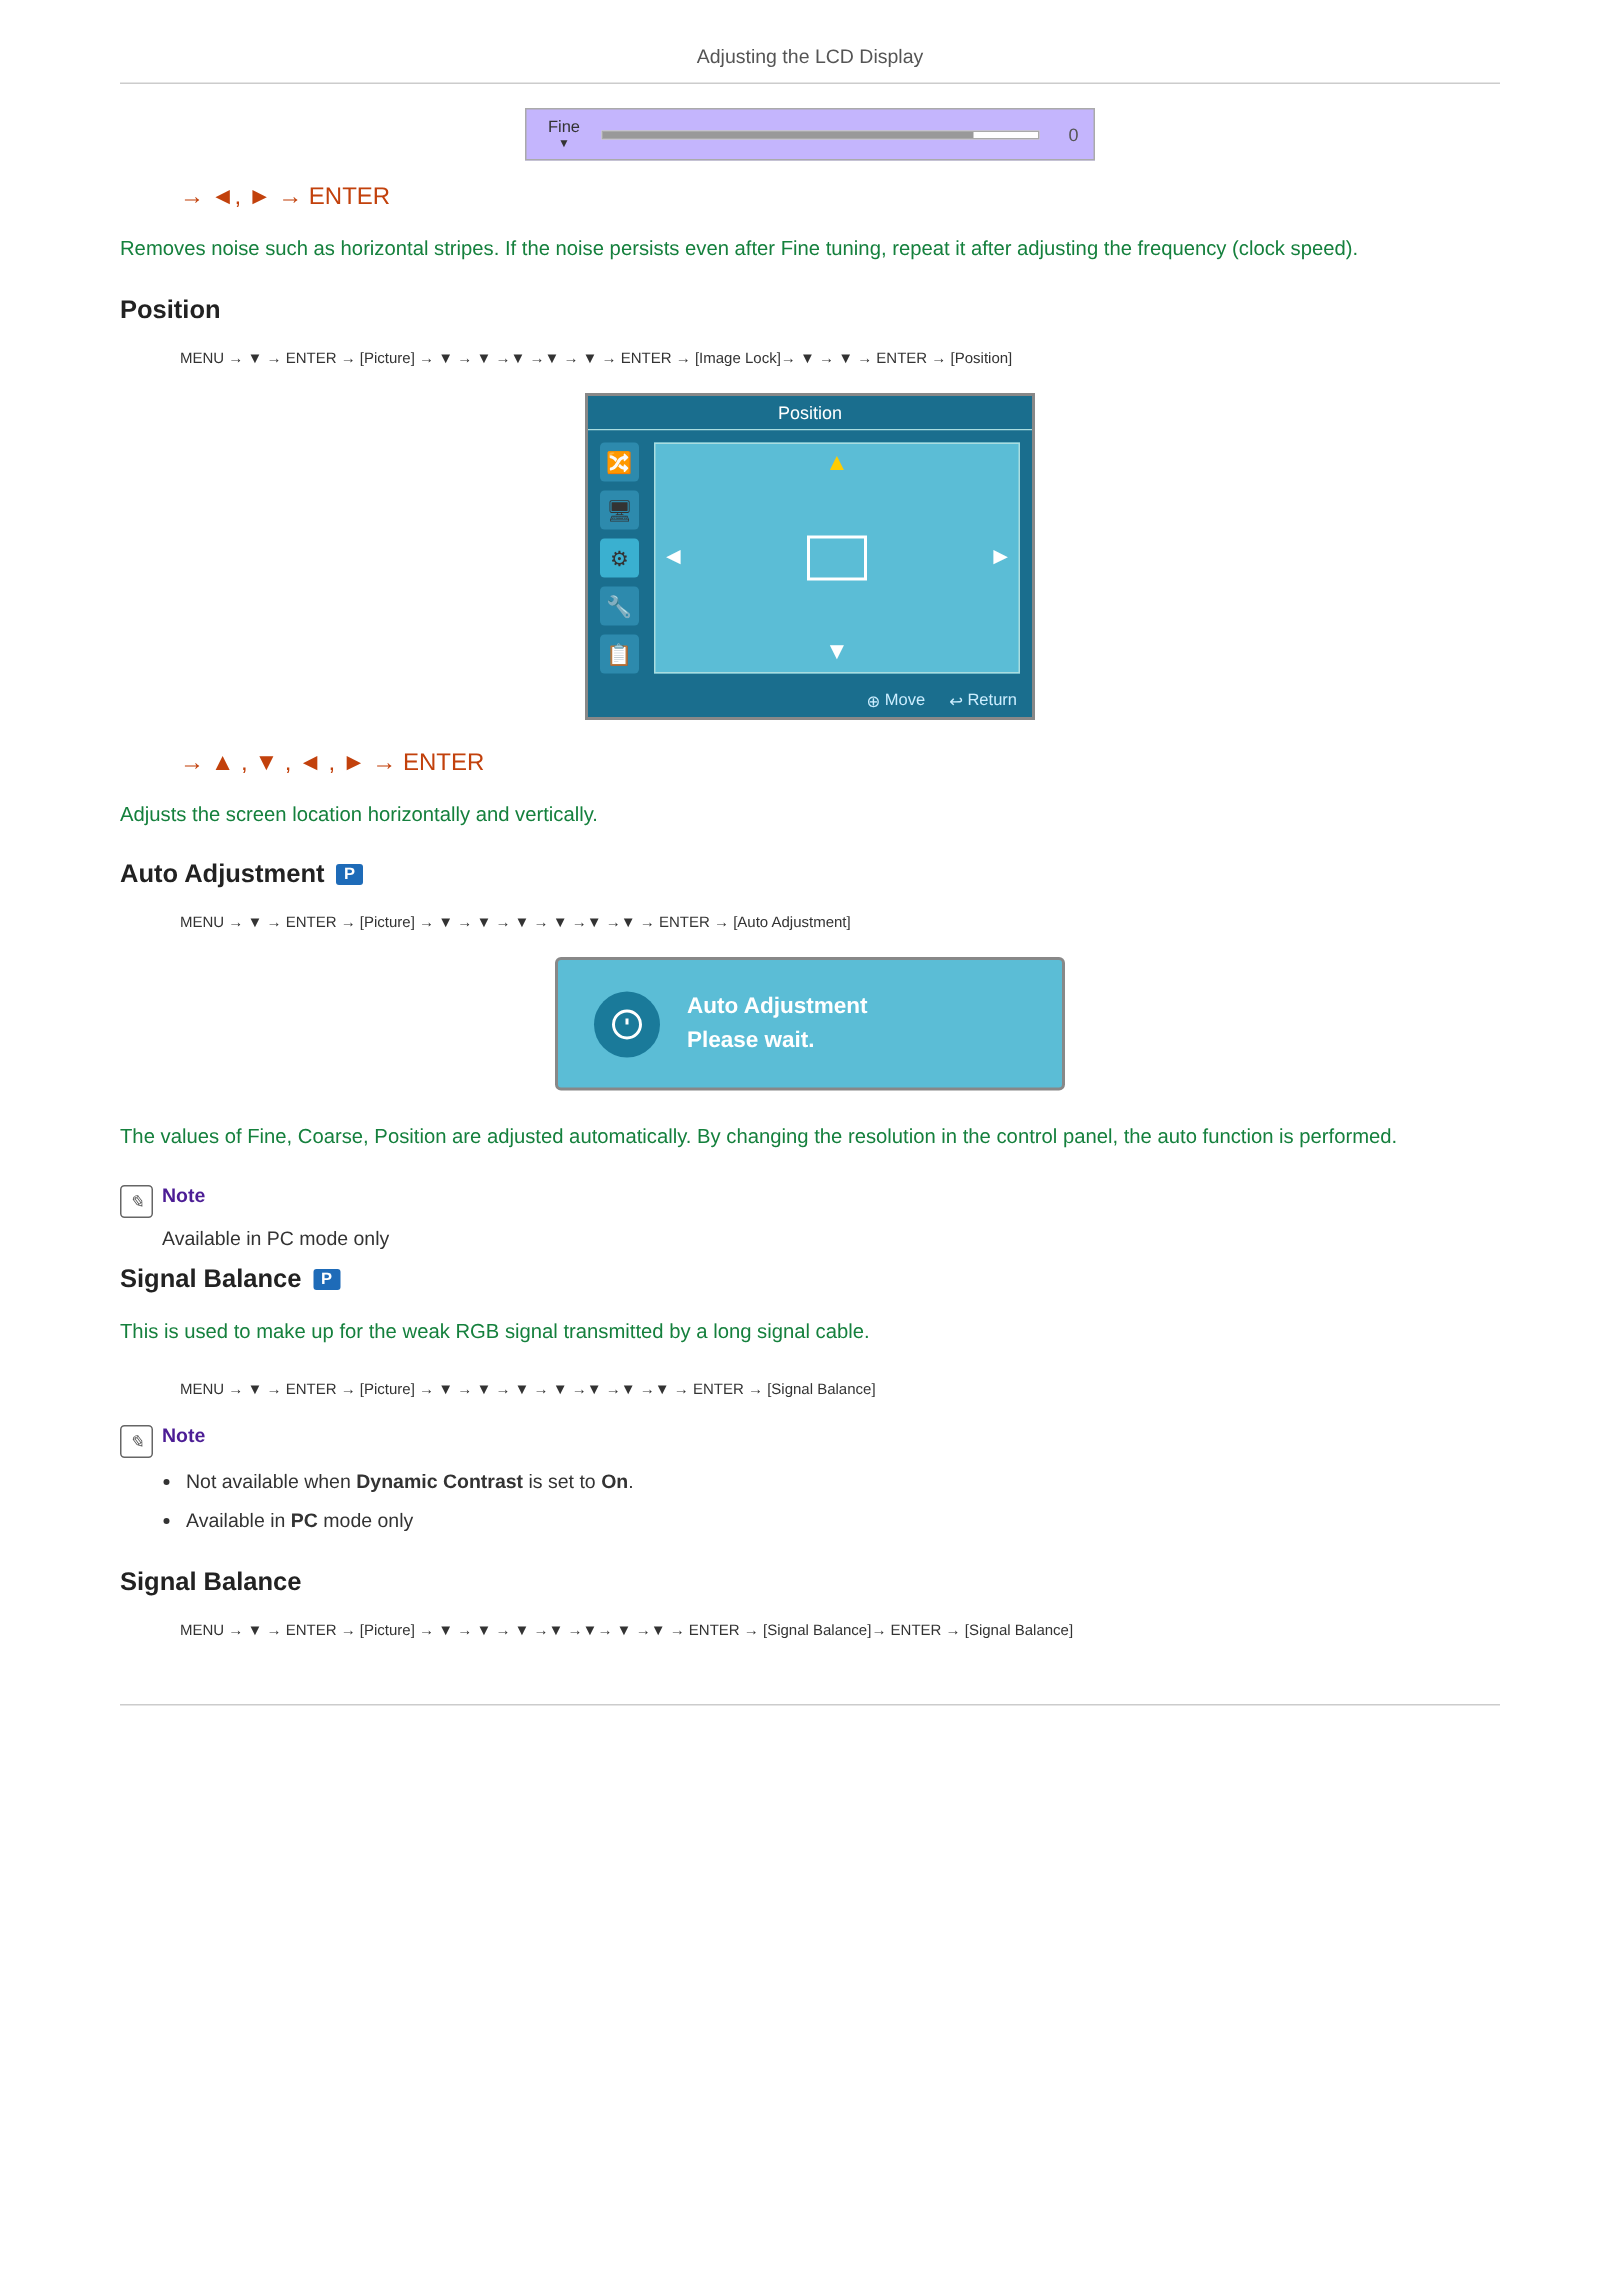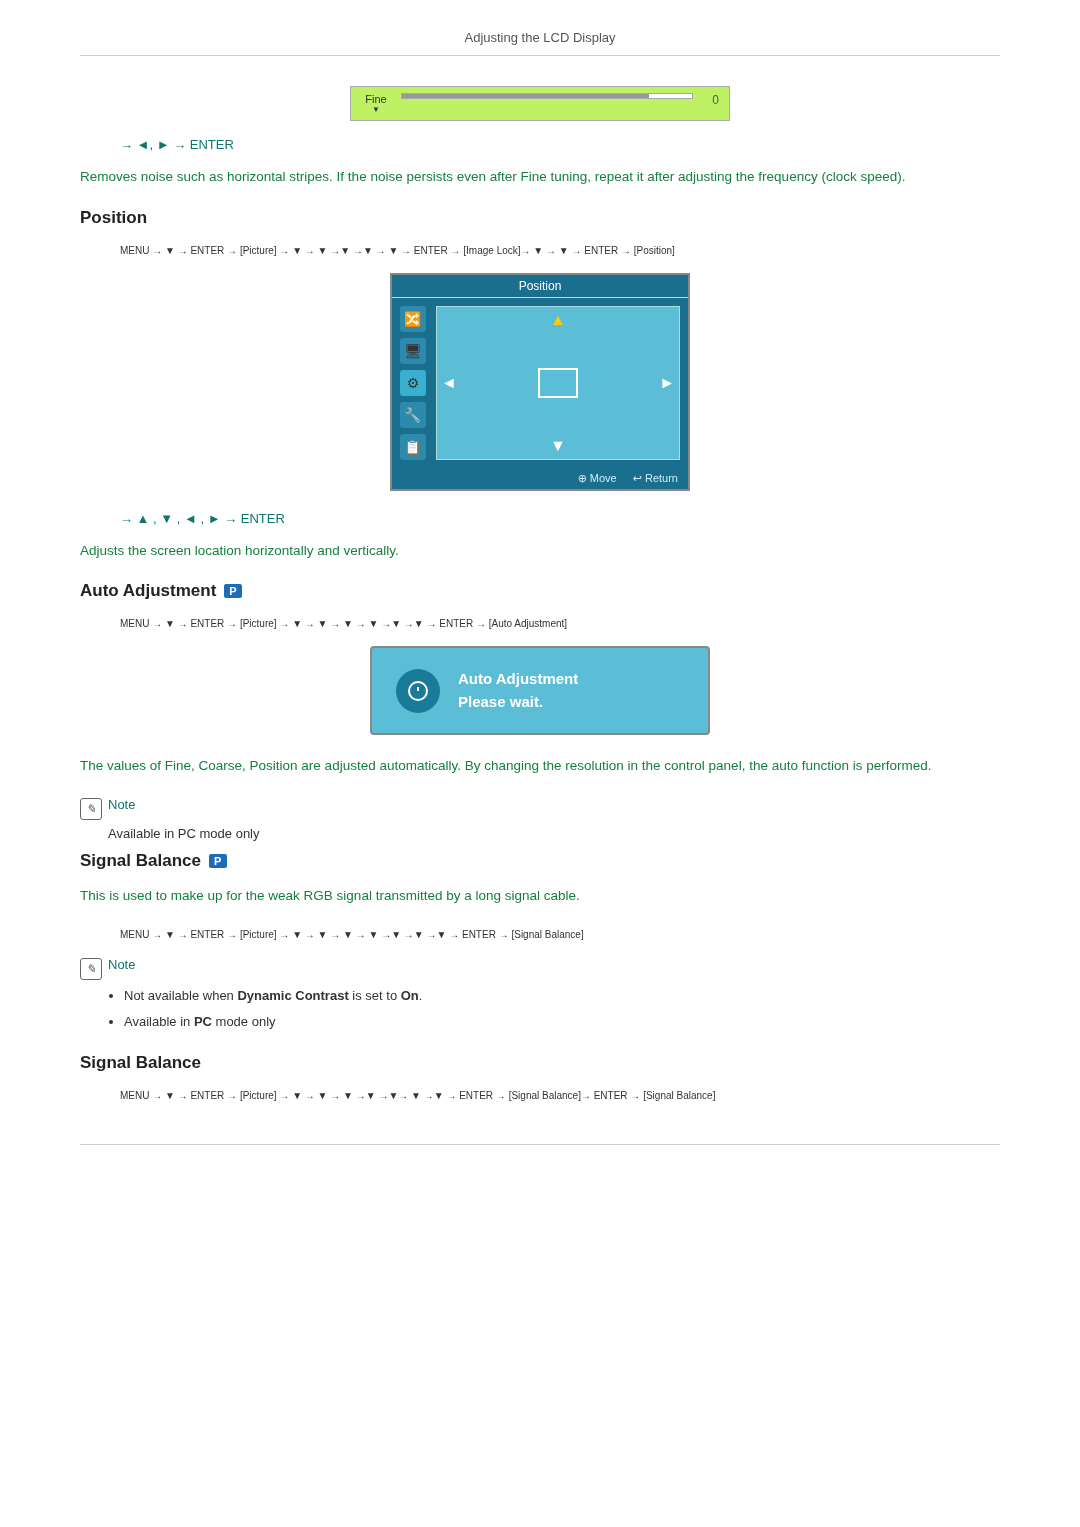--- a/index.html
+++ b/index.html
@@ -16,34 +16,35 @@
     .page-container {
       padding: 30px 80px 60px 80px;
     }
 
     .page-header {
       text-align: center;
       font-size: 13px;
       color: #555;
       border-bottom: 1px solid #ccc;
       padding-bottom: 10px;
-      margin-bottom: 30px;
+      margin-bottom: 16px;
     }
 
     
     .fine-tuning-img {
       display: flex;
       justify-content: center;
       margin-bottom: 16px;
     }
 
     .fine-slider-box {
       border: 1px solid #aaa;
-      background: #bef264;
-      display: flex;
+      background: #c4b5fd;
+      display: flex;
+      align-items: center;
       padding: 6px 10px;
       width: 380px;
       gap: 10px;
       position: relative;
     }
 
     .fine-label {
       font-size: 11px;
       color: #333;
       min-width: 30px;
@@ -72,22 +73,22 @@
     }
 
     .fine-value {
       font-size: 12px;
       color: #555;
       min-width: 16px;
       text-align: right;
     }
 
     .nav-hint {
-      font-size: 13px;
-      color: #0f766e;
+      font-size: 16px;
+      color: #c2410c;
       margin: 8px 0 14px 40px;
     }
 
     .description {
       font-size: 13.5px;
       line-height: 1.6;
       margin-bottom: 20px;
       color: #15803d;
     }
 
@@ -266,22 +267,22 @@
       justify-content: center;
       font-size: 12px;
       font-style: italic;
       color: #555;
       flex-shrink: 0;
       margin-top: 1px;
     }
 
     .note-label {
       font-size: 13px;
-      font-weight: normal;
-      color: #0f766e;
+      font-weight: bold;
+      color: #4c1d95;
     }
 
     .note-content {
       font-size: 13px;
       color: #333;
       margin-left: 28px;
       margin-top: 2px;
       margin-bottom: 10px;
     }
 

